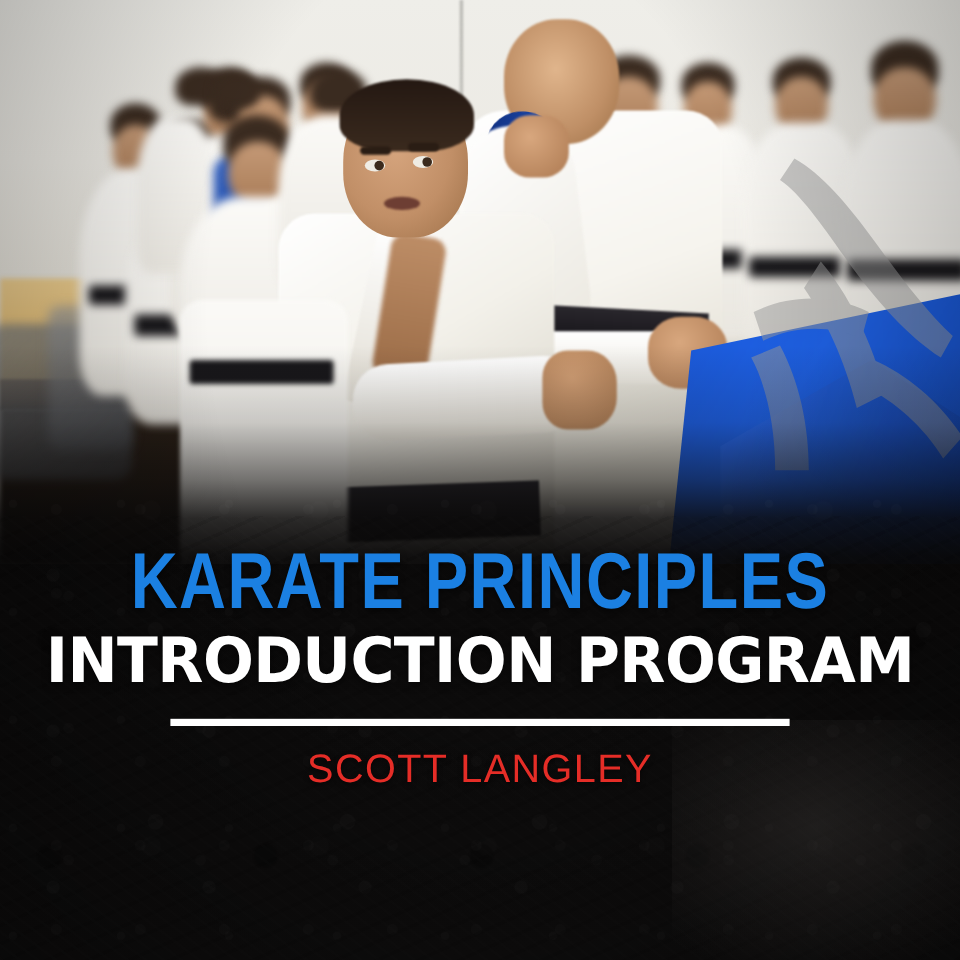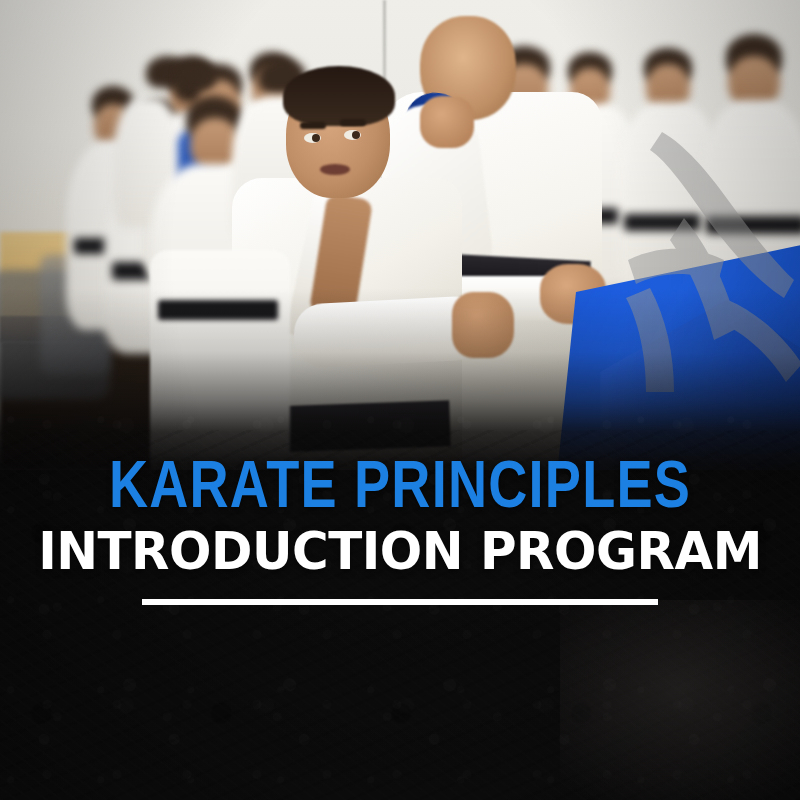--- a/index.html
+++ b/index.html
@@ -411,15 +411,16 @@
   <div class="fade"></div>
   <div class="vignette"></div>
   <div class="grunge"></div>
   <div class="grunge2"></div>
   <div class="smudge"></div>
 
   <div class="titleblock">
     <div class="line-main">KARATE PRINCIPLES</div>
     <div class="line-sub">INTRODUCTION PROGRAM</div>
     <div class="rule"></div>
+    <div class="line-author">SCOTT LANGLEY</div>
   </div>
 
 </div>
 
 </body></html>

